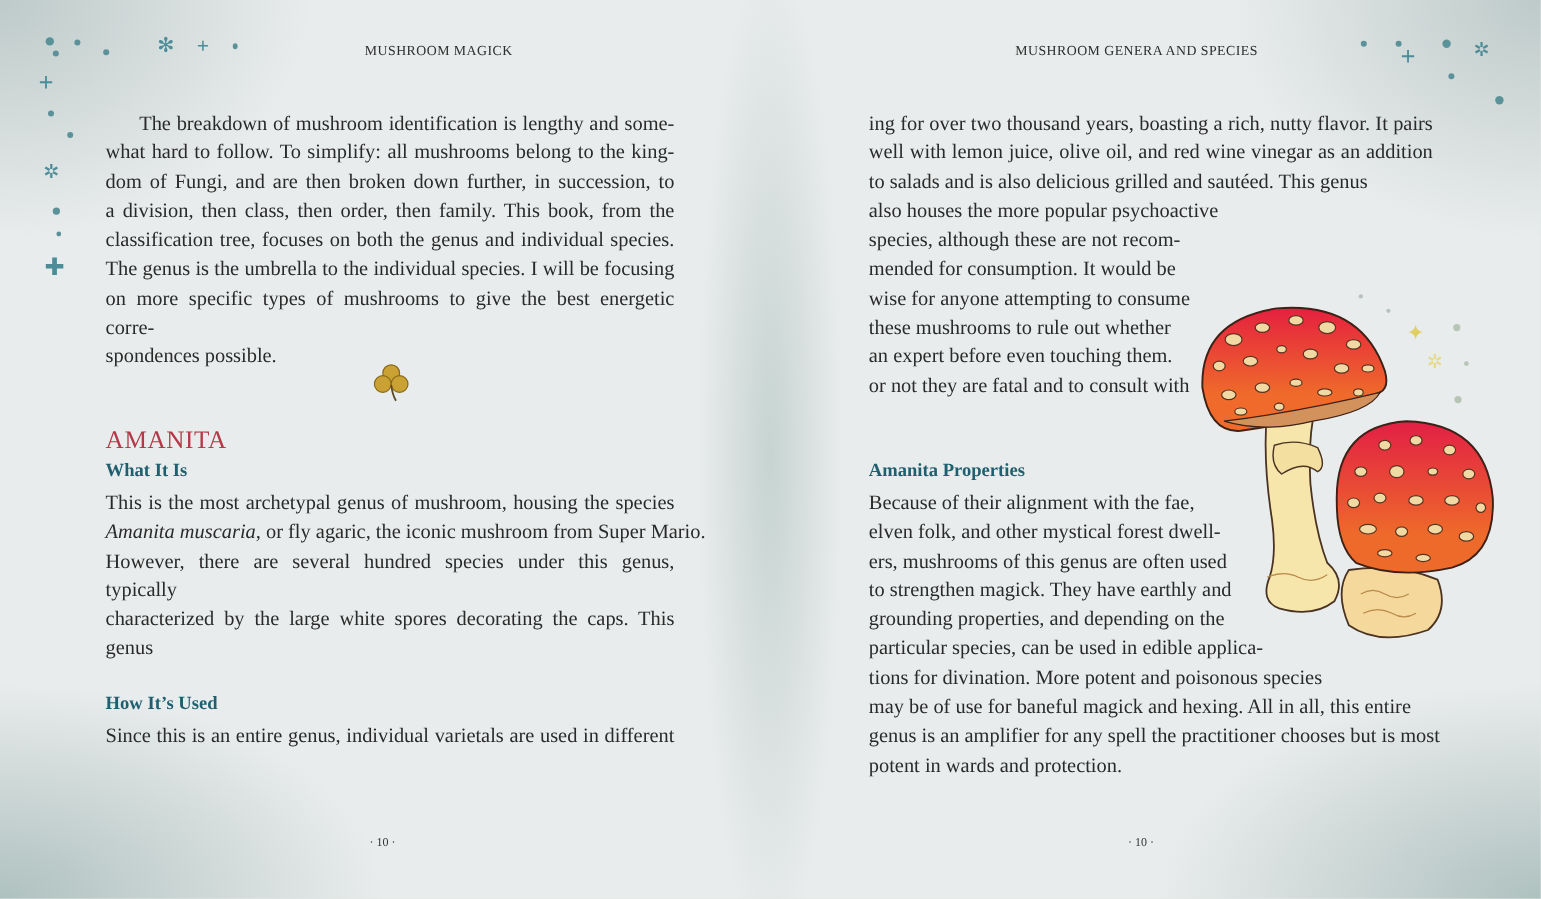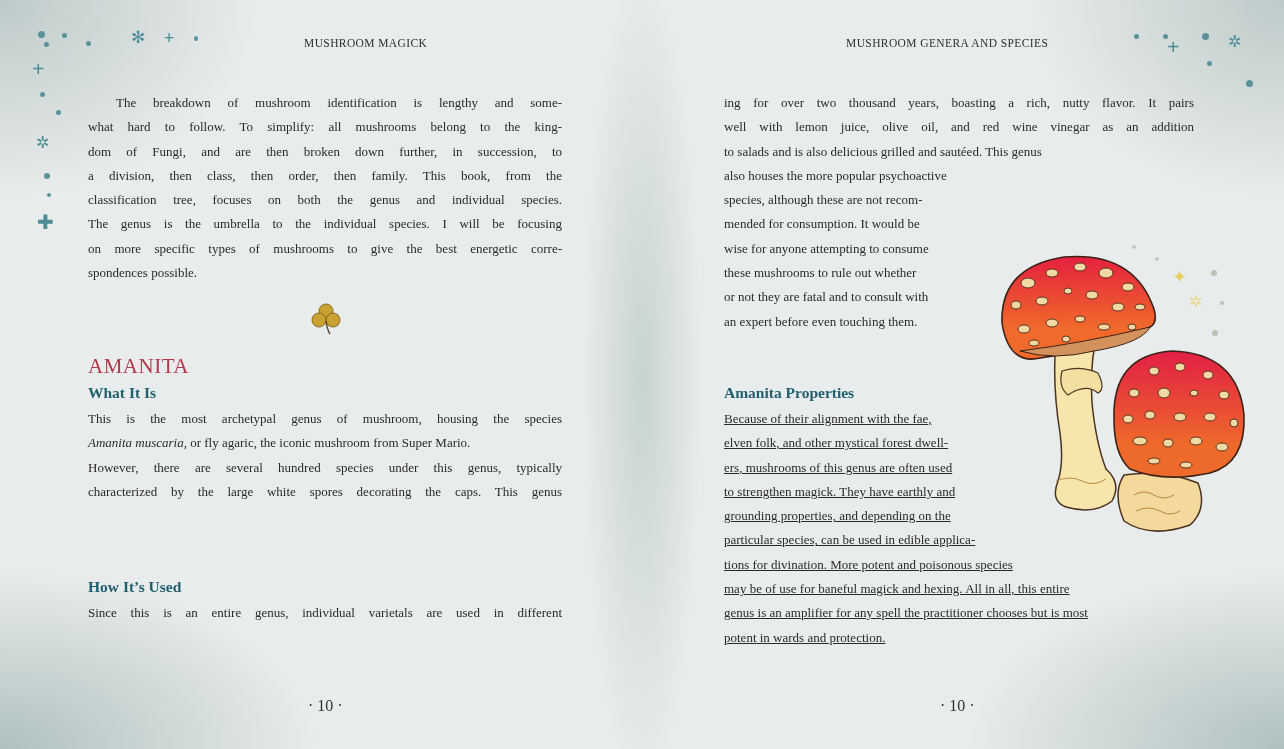--- a/index.html
+++ b/index.html
@@ -28,39 +28,39 @@
 
     .running-head {
       position: absolute; top: 37px;
       font-size: 11.5px; letter-spacing: 0.4px; color: #2e2e2e;
       text-transform: uppercase; white-space: nowrap;
     }
     .left .running-head { left: 258px; margin-left: 46px; }
     .right .running-head { left: 204px; }
 
     .body-text {
-      position: absolute; font-size: 13px; line-height: 24.3px; color: #2a2a2a;
+      position: absolute; font-size: 17px; line-height: 24.3px; color: #2a2a2a;
     }
     .left .body-text { left: 88px; width: 474px; }
     .right .body-text { left: 82px; }
     .line { display: block; white-space: nowrap; }
     .justify { text-align: justify; text-align-last: justify; white-space: normal; }
     .indent { padding-left: 28px; }
     i { font-style: italic; }
 
     .genus-title {
       position: absolute; left: 88px; top: 354px;
       font-size: 21px; color: #b23a48; letter-spacing: 0.5px;
     }
     .subhead {
       position: absolute; font-size: 15.5px; font-weight: bold; color: #1f5f6f;
     }
 
     .folio {
-      position: absolute; top: 697px; font-size: 16px; color: #333;
+      position: absolute; top: 697px; font-size: 10px; color: #333;
     }
     .left .folio { left: 308px; }
     .right .folio { left: 298px; }
 
     .deco { position: absolute; color: #4c8d98; }
     .dot { position: absolute; border-radius: 50%; background: #5b929a; }
 
     .clover { position: absolute; left: 309px; top: 301px; width: 34px; height: 36px; }
     .mushrooms { position: absolute; left: 352px; top: 243px; width: 256px; height: 296px; }
   </style>
@@ -148,26 +148,26 @@
 
     <div class="body-text" style="top:91px;width:470px;">
       <span class="line justify">ing for over two thousand years, boasting a rich, nutty flavor. It pairs</span>
       <span class="line justify">well with lemon juice, olive oil, and red wine vinegar as an addition</span>
       <span class="line">to salads and is also delicious grilled and sautéed. This genus</span>
       <span class="line">also houses the more popular psychoactive</span>
       <span class="line">species, although these are not recom-</span>
       <span class="line">mended for consumption. It would be</span>
       <span class="line">wise for anyone attempting to consume</span>
       <span class="line">these mushrooms to rule out whether</span>
+      <span class="line">an expert before even touching them.</span>
       <span class="line">or not they are fatal and to consult with</span>
-      <span class="line">an expert before even touching them.</span>
     </div>
 
     <div class="subhead" style="left:82px;top:384px;">Amanita Properties</div>
-    <div class="body-text" style="top:407px;text-decoration:underline;">
+    <div class="body-text" style="top:407px;">
       <span class="line">Because of their alignment with the fae,</span>
       <span class="line">elven folk, and other mystical forest dwell-</span>
       <span class="line">ers, mushrooms of this genus are often used</span>
       <span class="line">to strengthen magick. They have earthly and</span>
       <span class="line">grounding properties, and depending on the</span>
       <span class="line">particular species, can be used in edible applica-</span>
       <span class="line">tions for divination. More potent and poisonous species</span>
       <span class="line">may be of use for baneful magick and hexing. All in all, this entire</span>
       <span class="line">genus is an amplifier for any spell the practitioner chooses but is most</span>
       <span class="line">potent in wards and protection.</span>

